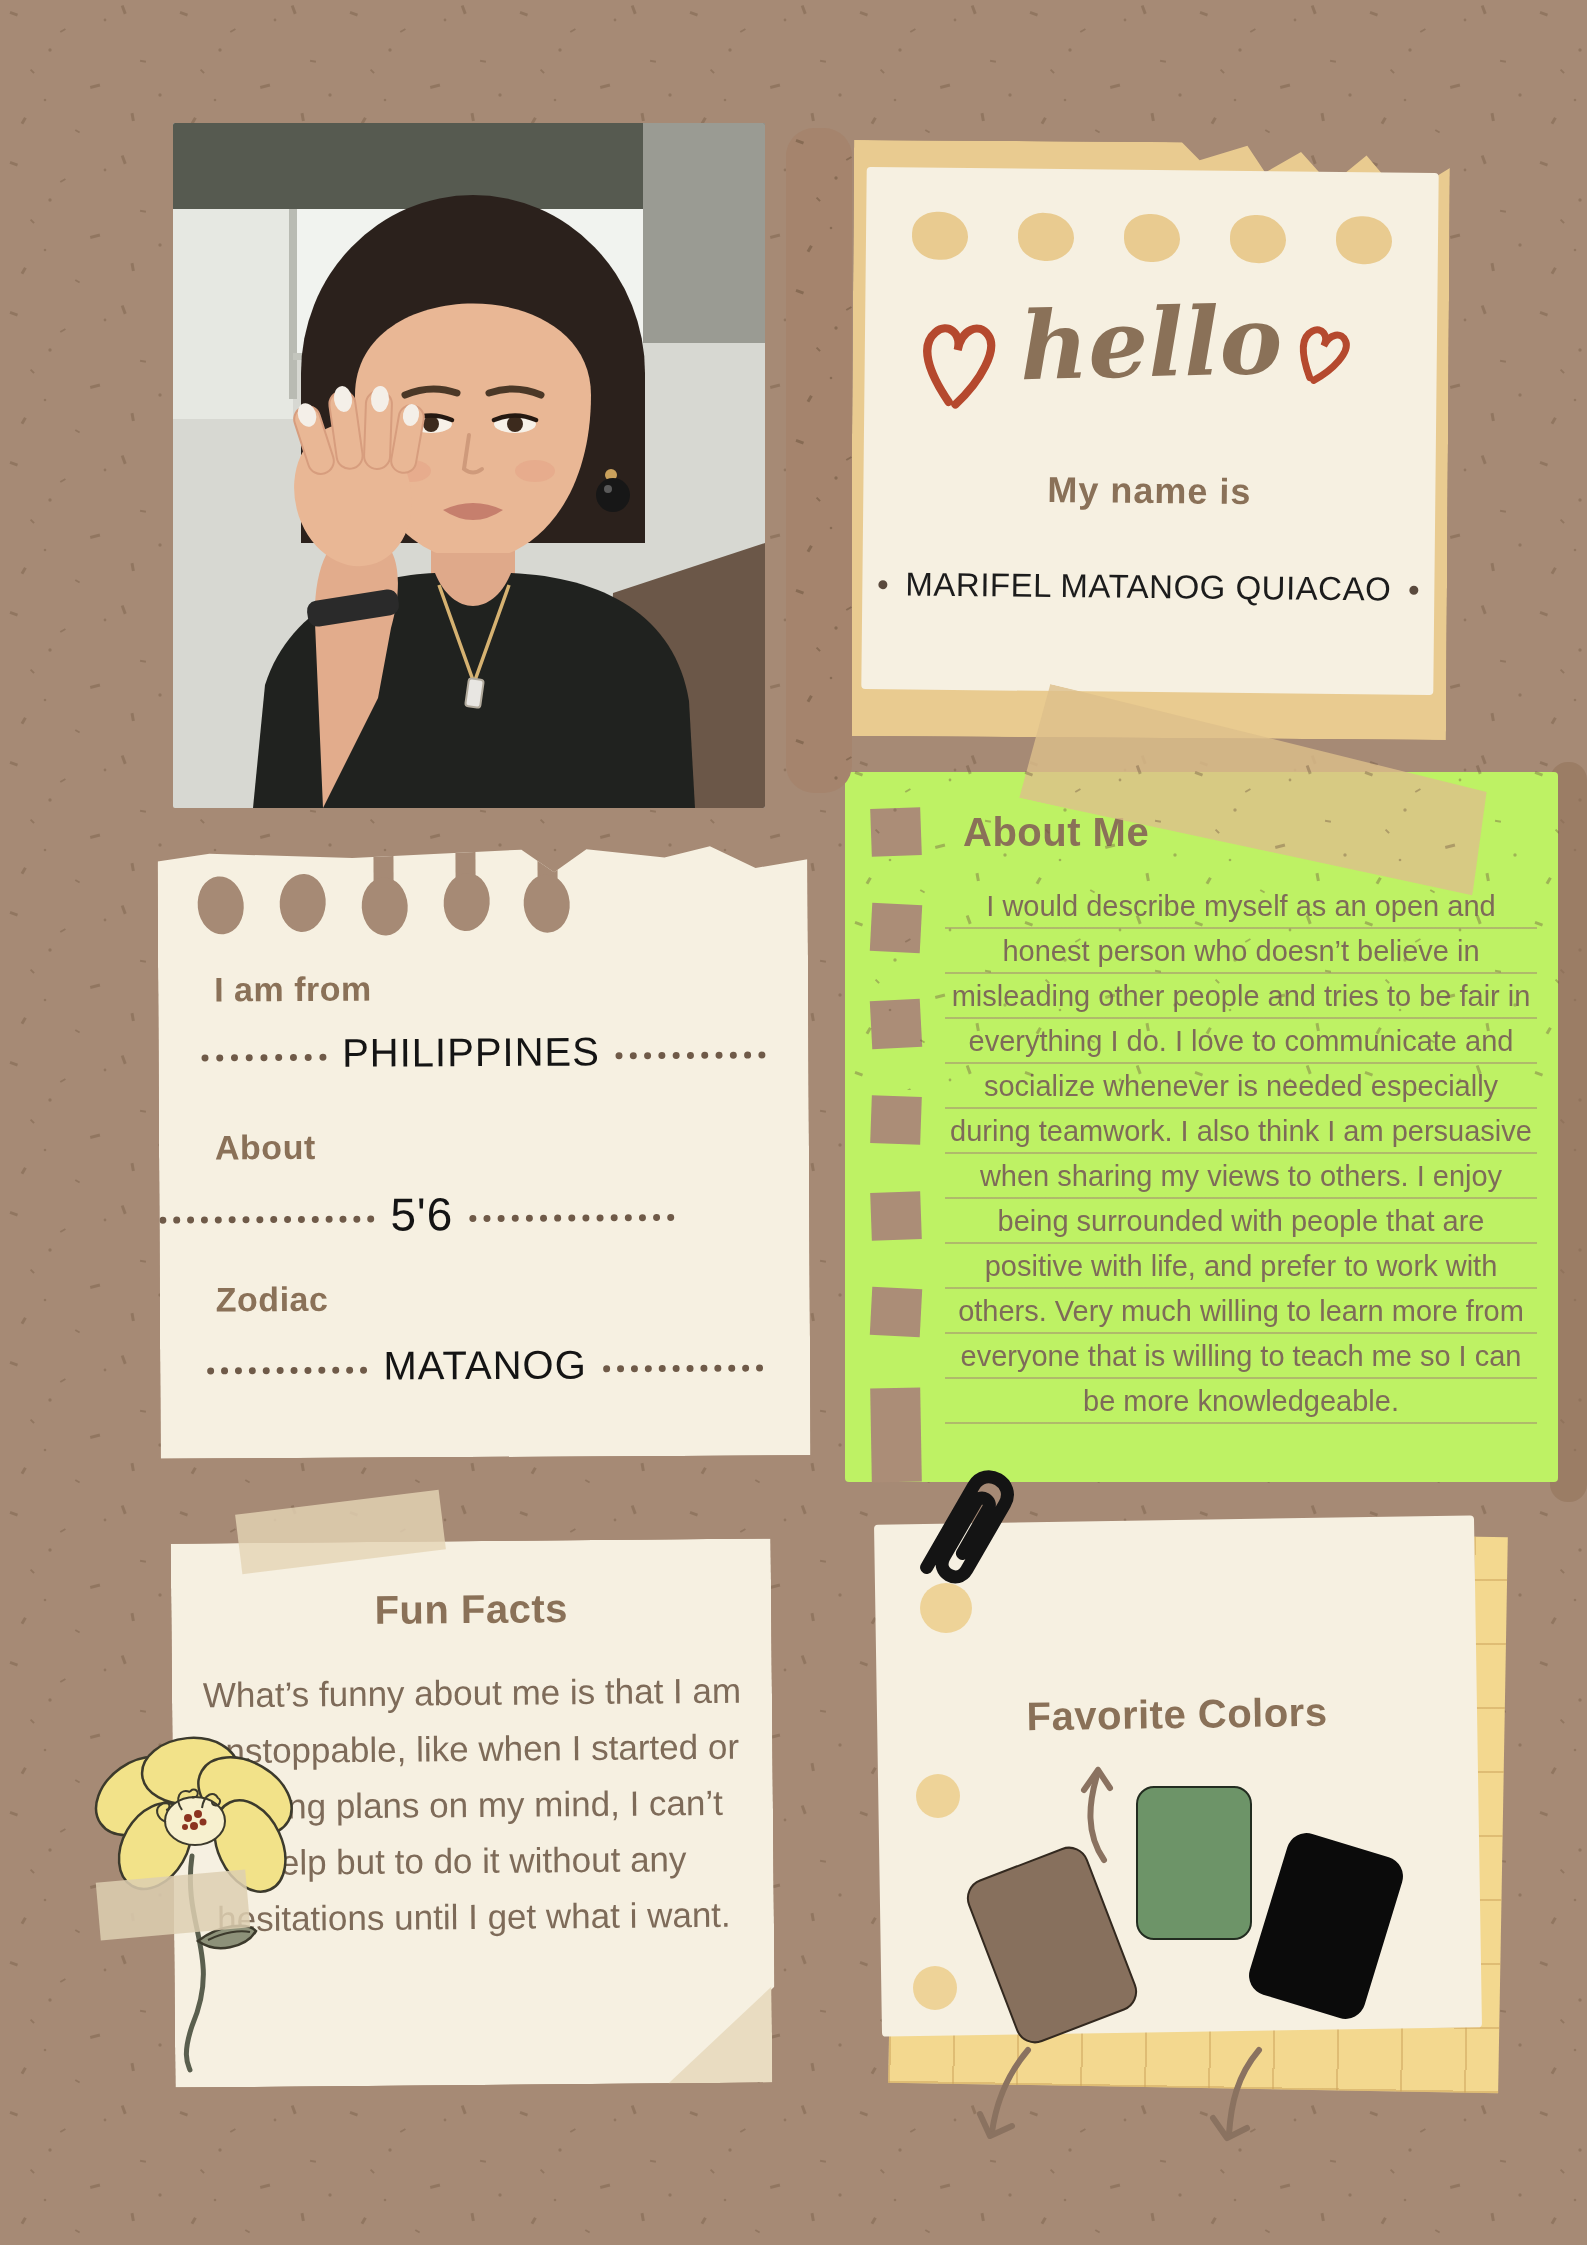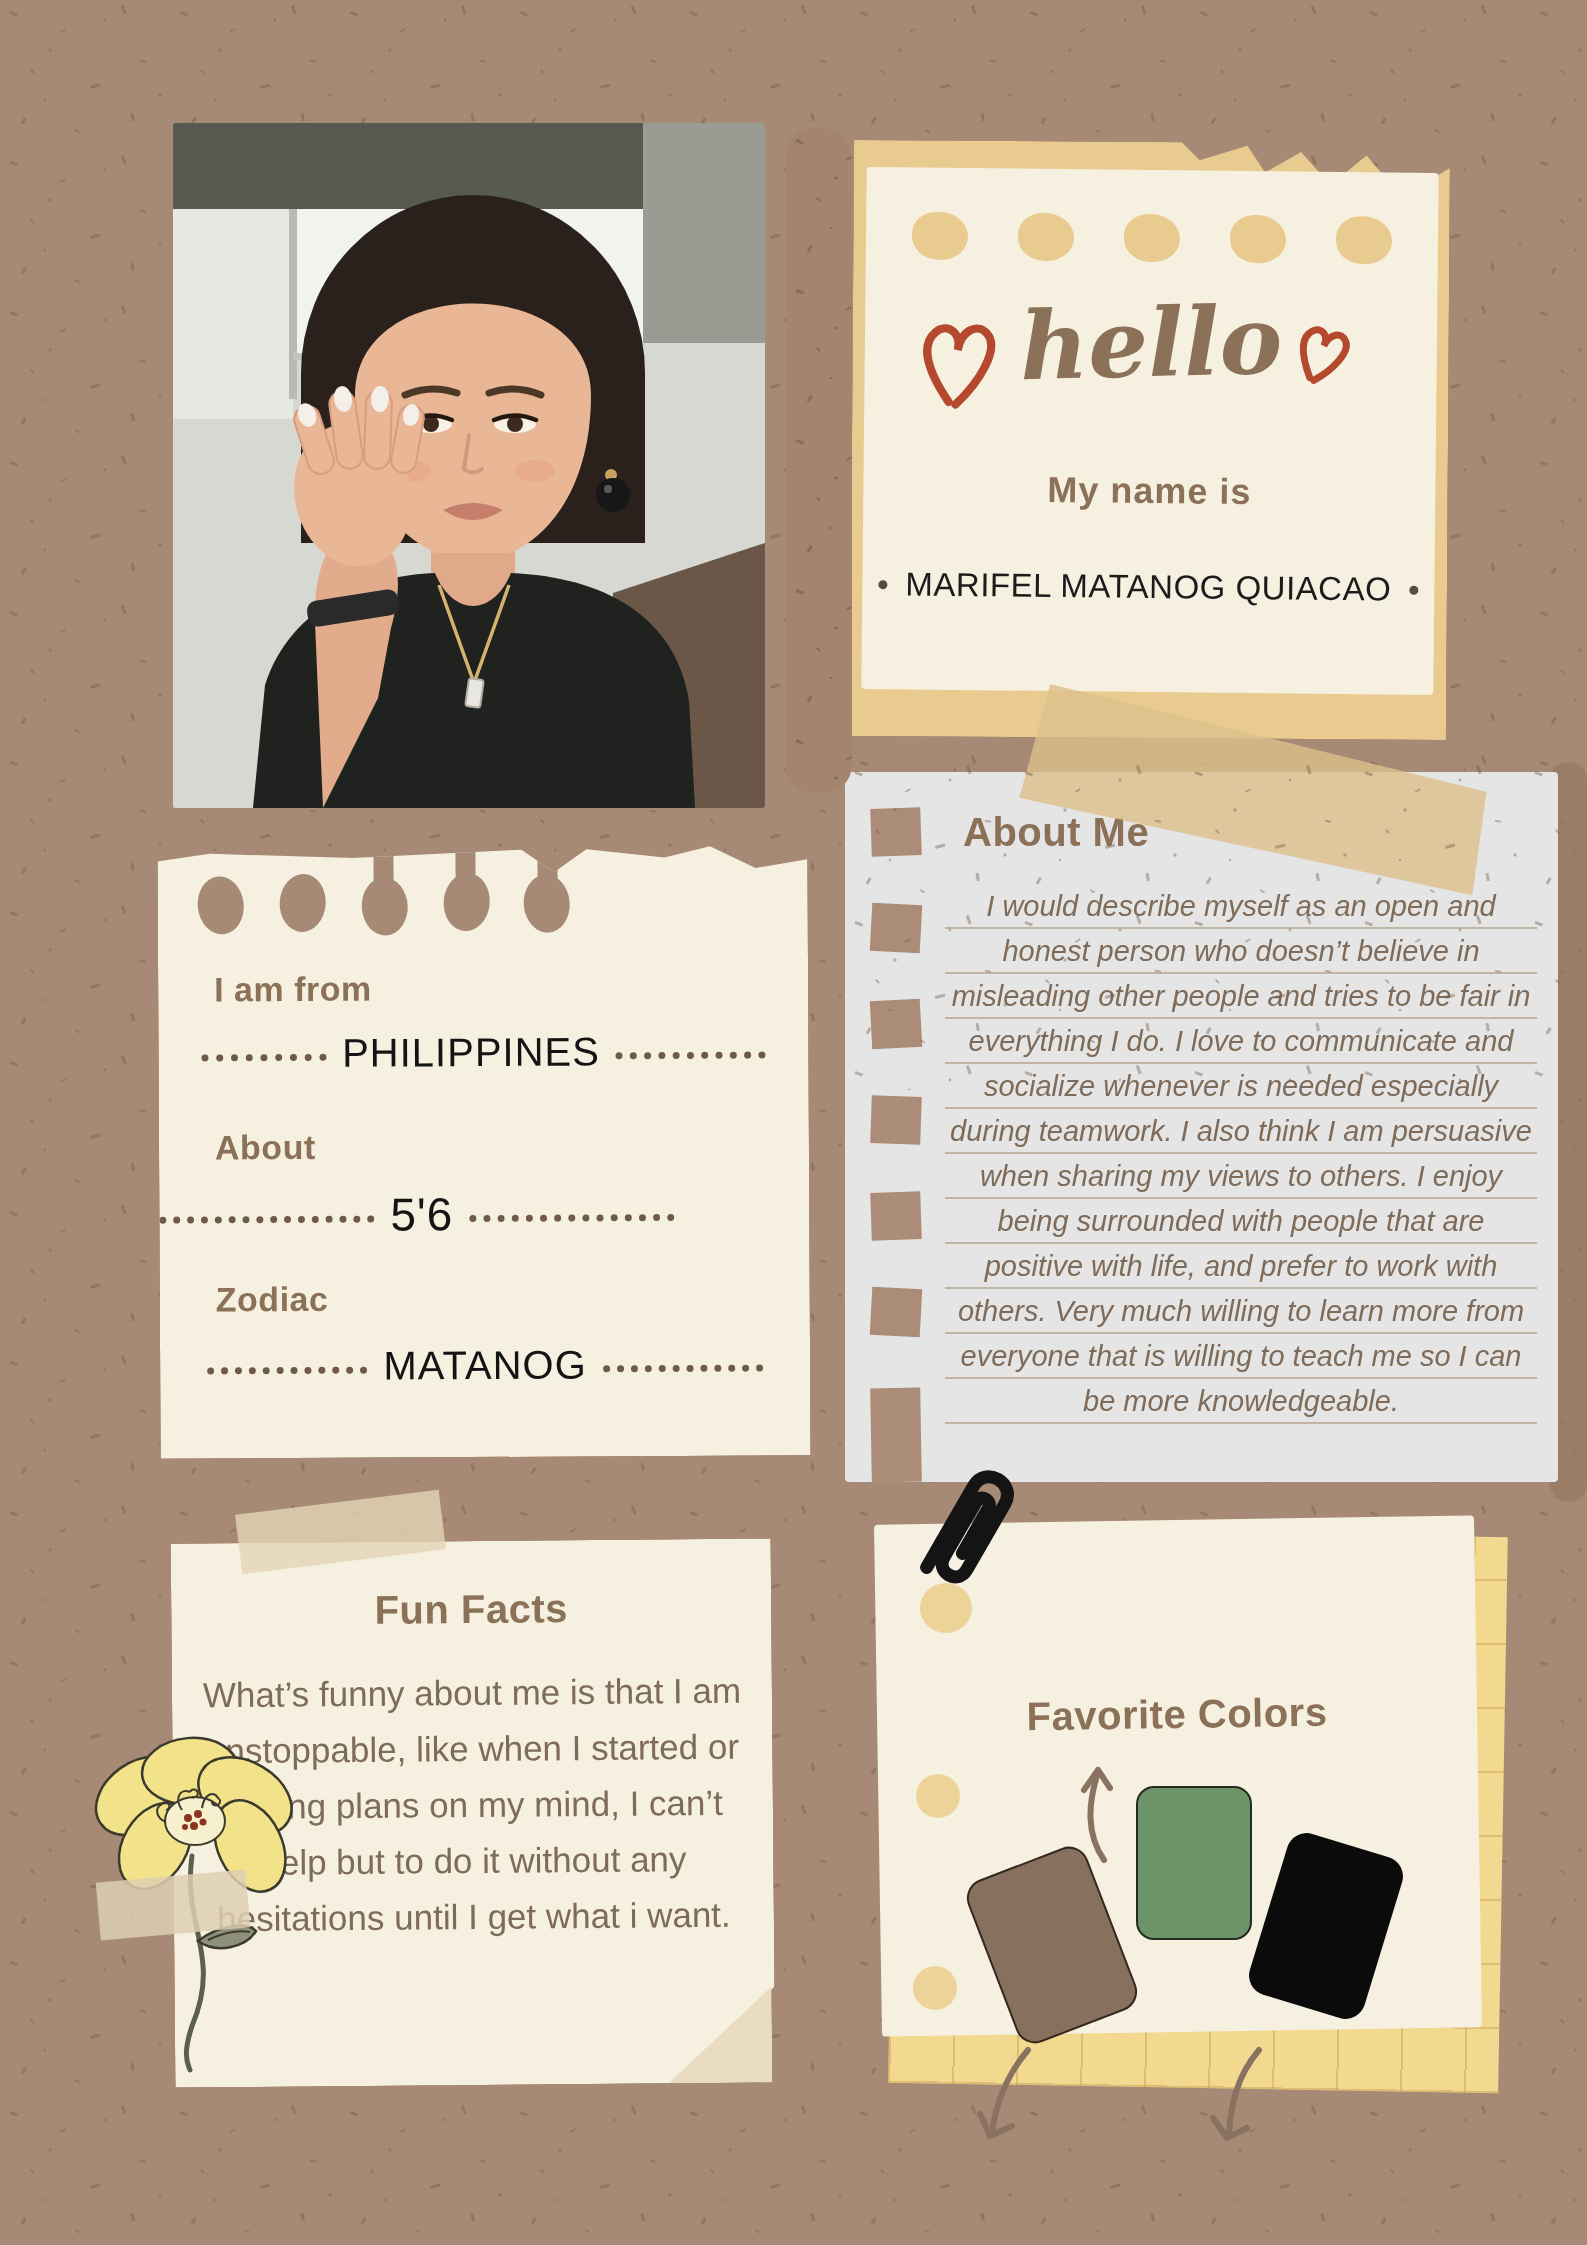--- a/index.html
+++ b/index.html
@@ -48,26 +48,26 @@
   .leader-row{position:absolute;left:0;right:0;display:flex;align-items:center;justify-content:center;gap:16px;
     font-size:40px;color:#141414;letter-spacing:1px;}
   .dotline{height:0;border-bottom:7px dotted #6f5a48;transform:translateY(4px);}
   .row-phil .dl-l{width:125px}.row-phil .dl-r{width:150px}
   .row-height{justify-content:flex-start;}
   .row-height .dl-l{width:215px}.row-height .dl-r{width:205px}
   .row-gem{justify-content:center;}
   .row-gem .dl-l{width:160px}.row-gem .dl-r{width:160px}
 
   
-  .about-note{left:845px;top:772px;width:713px;height:710px;background:#e5e5e5;border-radius:4px;z-index:10;}
+  .about-note{left:845px;top:772px;width:713px;height:710px;background:#bef264;border-radius:4px;z-index:10;}
   .sq-hole{position:absolute;left:26px;width:50px;height:48px;background:#ab8d77;}
   .about-title{position:absolute;left:118px;top:38px;font-size:40px;font-weight:bold;color:#8a7158;letter-spacing:.5px;}
   .about-body{position:absolute;left:100px;top:112px;width:592px;text-align:center;
     font-size:29px;line-height:45px;color:#7e6b59;
-    background:repeating-linear-gradient(180deg,transparent 0 43px,rgba(164,141,112,.55) 43px 45px);font-style:italic;}
+    background:repeating-linear-gradient(180deg,transparent 0 43px,rgba(164,141,112,.55) 43px 45px);}
   .tape{position:absolute;pointer-events:none;}
   .tape-about{left:1022px;top:733px;width:468px;height:118px;background:#ddbf8b;opacity:.8;transform:rotate(13deg);z-index:20;
     clip-path:polygon(2% 0,98% 6%,100% 94%,1% 100%);}
 
   
   .fun-note{left:173px;top:1541px;width:600px;height:544px;background:#f6f0e1;z-index:10;transform:rotate(-.5deg);
     clip-path:polygon(0 0,100% 0,100% calc(100% - 96px),calc(100% - 104px) 100%,0 100%);}
   .fun-title{position:absolute;left:0;right:0;top:46px;text-align:center;font-size:40px;font-weight:bold;color:#8a7158;letter-spacing:.5px;}
   .fun-body{position:absolute;left:22px;top:124px;width:556px;text-align:center;font-size:35px;line-height:56px;color:#7e6b59;}
   .fun-fold{left:668px;top:1987px;width:104px;height:96px;background:#e9dcc1;z-index:11;transform:rotate(-.5deg);

